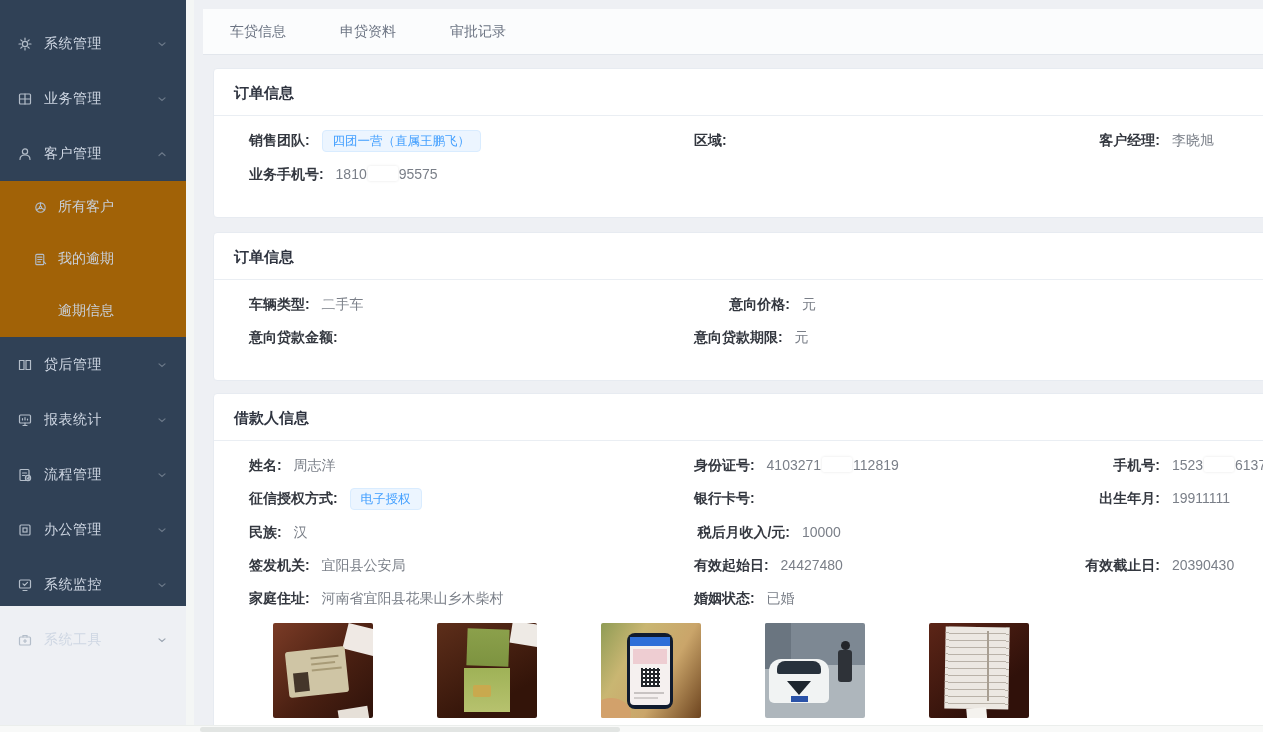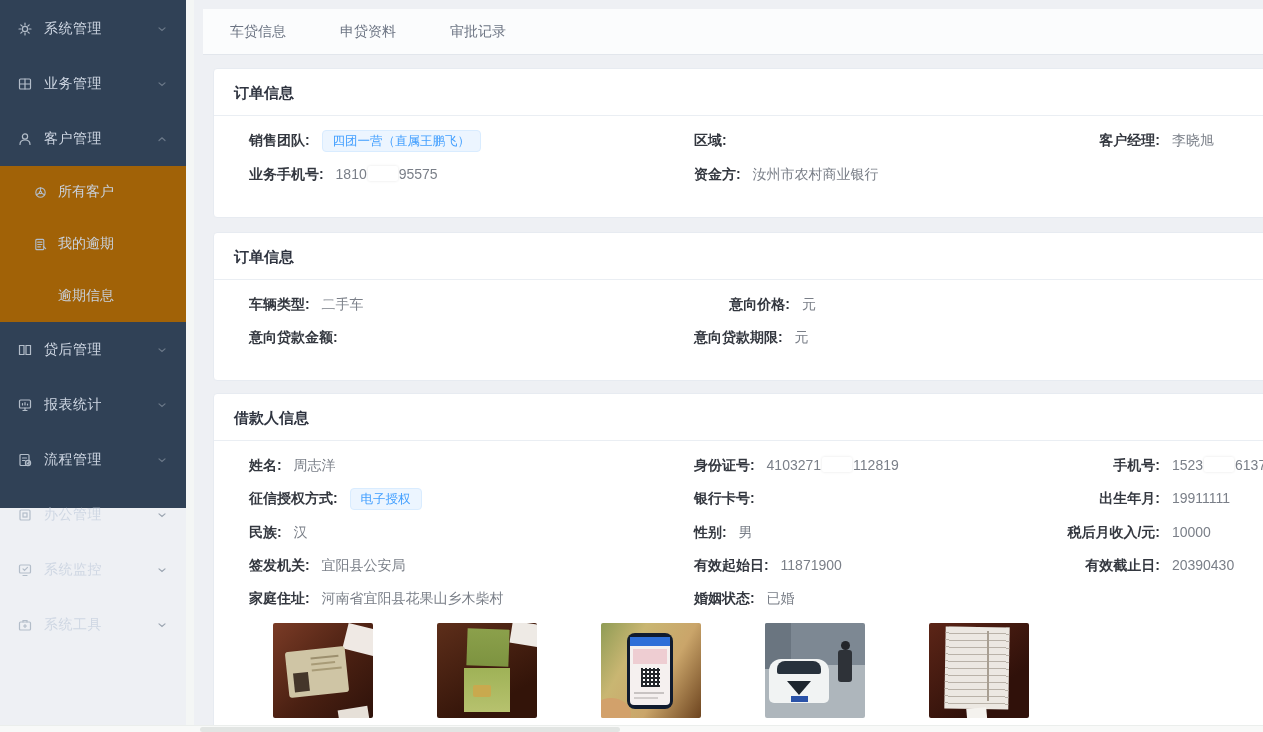--- a/index.html
+++ b/index.html
@@ -1,19 +1,19 @@
 <!DOCTYPE html>
 <html><head>
 <meta charset="utf-8">
 <style>
   * { margin:0; padding:0; box-sizing:border-box; }
   html,body { width:1263px; height:732px; overflow:hidden; font-family:"Liberation Sans","DejaVu Sans",sans-serif; background:#eef0f4; }
 
   
-  .sidebar { position:absolute; left:0; top:0; width:186px; height:508px; background:#304156; padding-top:1px; z-index:2; }
+  .sidebar { position:absolute; left:0; top:0; width:186px; height:606px; background:#304156; padding-top:16px; z-index:2; }
   .s-item { height:55px; display:flex; align-items:center; padding:0 18px 0 17px; color:#cfd7e3; font-size:14px; cursor:pointer; }
   .s-item .sico { width:16px; height:16px; margin-right:11px; flex:0 0 16px; }
   .s-item .slab { flex:1; letter-spacing:.5px; }
   .s-item .chev { width:12px; height:12px; opacity:.75; }
   .submenu { background:#a16207; }
   .sub-item { height:52px; display:flex; align-items:center; padding-left:33px; color:#c9d1dc; font-size:14px; cursor:pointer; }
   .sub-item .sico { width:15px; height:15px; margin-right:10px; flex:0 0 15px; }
   .sub-item.noicon { padding-left:58px; }
 
   
@@ -283,24 +283,20 @@
         <div class="f r3">
           <span class="lbl">客户经理:</span>
           <span class="val">李晓旭</span>
         </div>
       </div>
       <div class="frow">
         <div class="f">
           <span class="lbl">业务手机号:</span>
           <span class="val">1810</span><span class="redact"></span><span class="val">95575</span>
         </div>
-        <div class="f">
-          <span class="lbl">资金方:</span>
-          <span class="val">汝州市农村商业银行</span>
-        </div>
         <div class="f"></div>
       </div>
     </div>
   </div>
 
   <div class="card card2">
     <div class="card-h">订单信息</div>
     <div class="card-b">
       <div class="frow">
         <div class="f">
@@ -355,37 +351,33 @@
         <div class="f r3">
           <span class="lbl">出生年月:</span>
           <span class="val">19911111</span>
         </div>
       </div>
       <div class="frow">
         <div class="f">
           <span class="lbl">民族:</span>
           <span class="val">汉</span>
         </div>
-        <div class="f">
-          <span class="lbl">性别:</span>
-          <span class="val">男</span>
-        </div>
         <div class="f r3">
           <span class="lbl">税后月收入/元:</span>
           <span class="val">10000</span>
         </div>
       </div>
       <div class="frow">
         <div class="f">
           <span class="lbl">签发机关:</span>
           <span class="val">宜阳县公安局</span>
         </div>
         <div class="f">
           <span class="lbl">有效起始日:</span>
-          <span class="val">11871900</span>
+          <span class="val">24427480</span>
         </div>
         <div class="f r3">
           <span class="lbl">有效截止日:</span>
           <span class="val">20390430</span>
         </div>
       </div>
       <div class="frow">
         <div class="f">
           <span class="lbl">家庭住址:</span>
           <span class="val">河南省宜阳县花果山乡木柴村</span>

